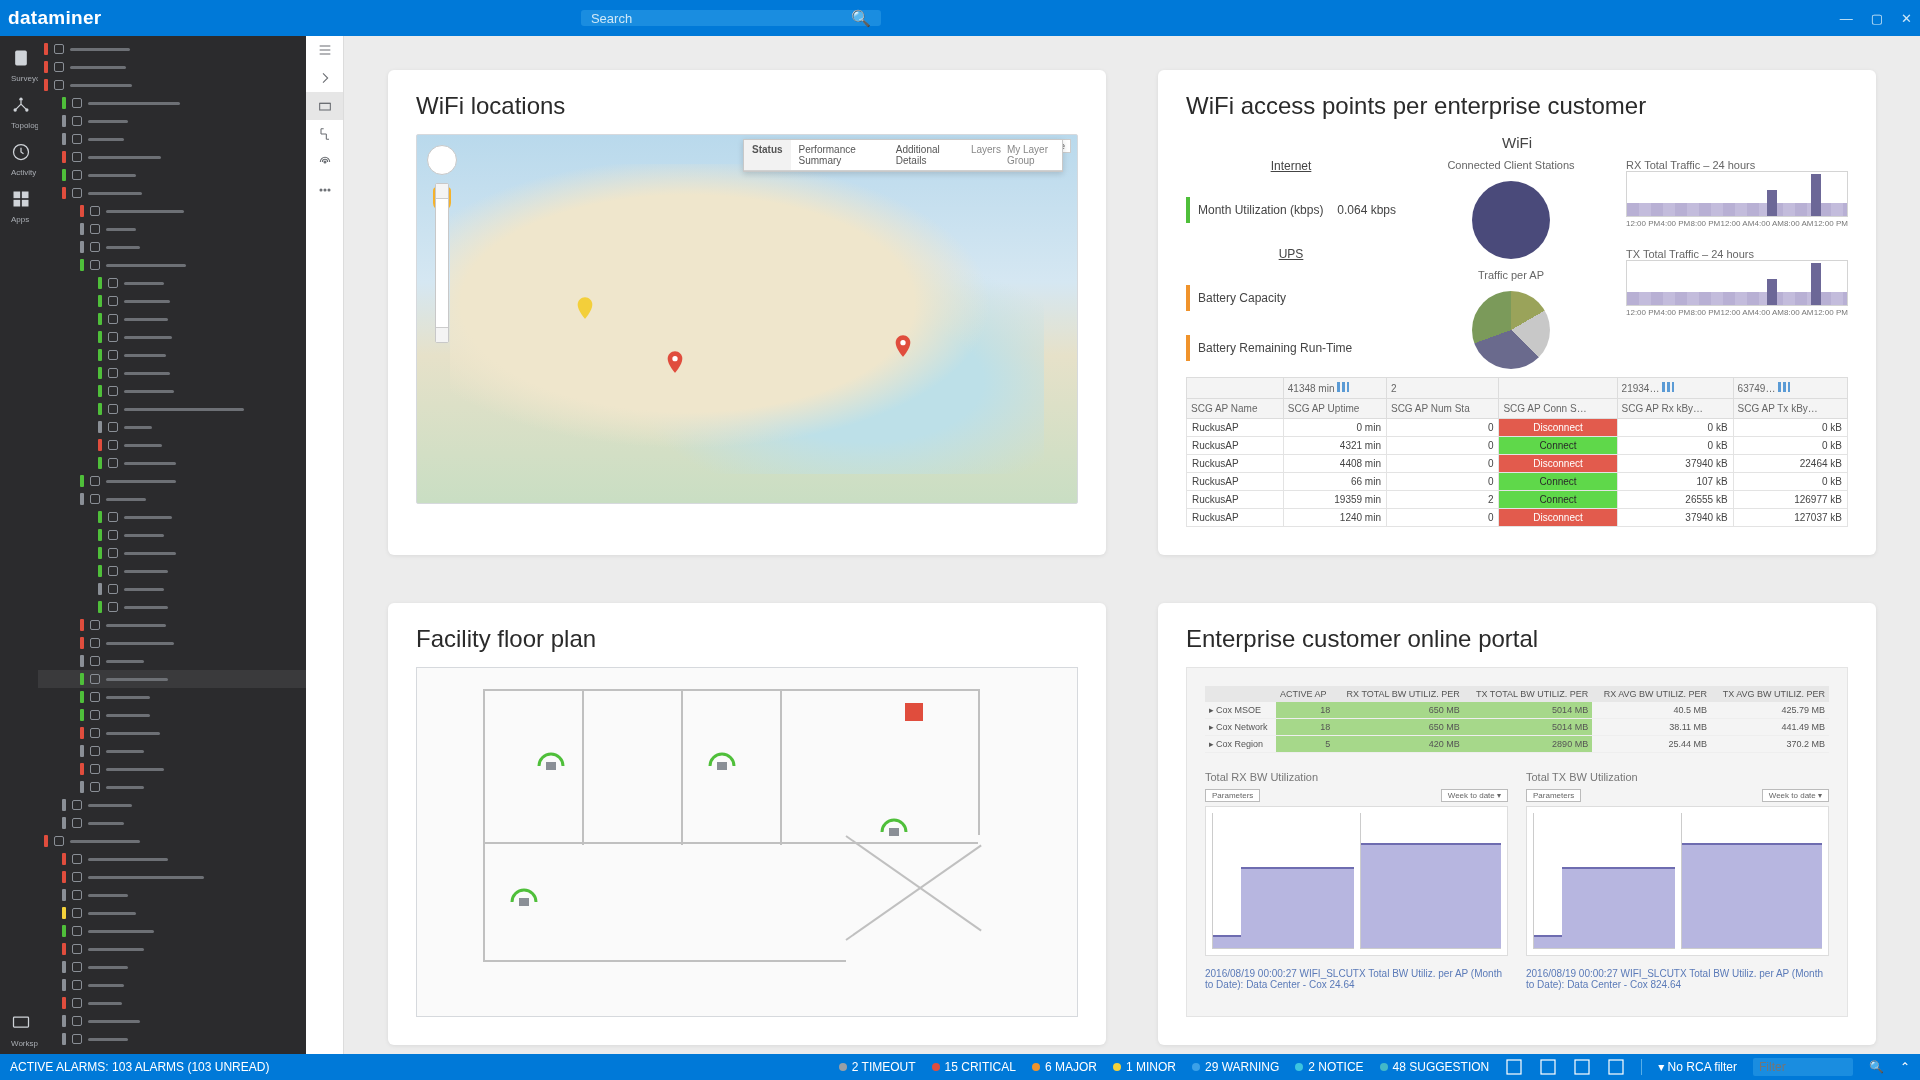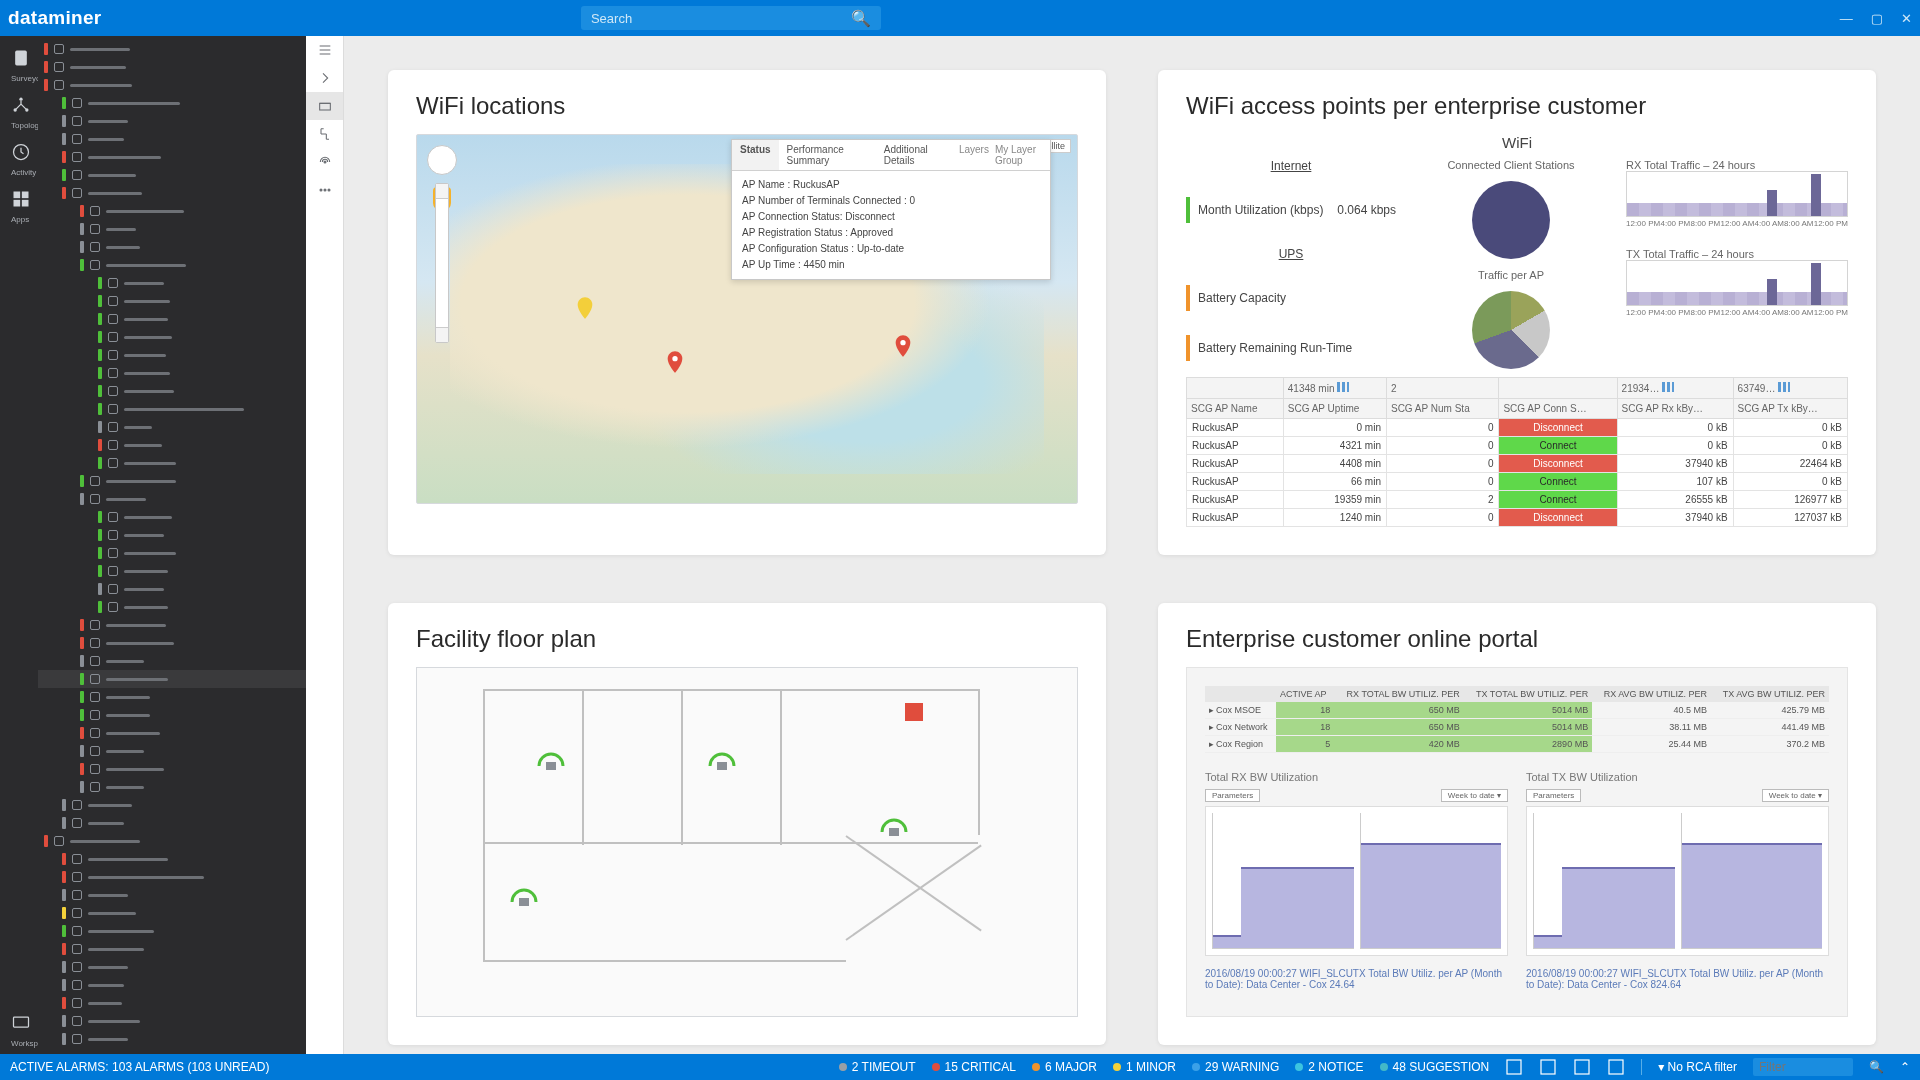--- a/index.html
+++ b/index.html
@@ -1,20 +1,20 @@
 <!DOCTYPE html>
 <html><head>
 <meta charset="utf-8">
 <style>
 *{box-sizing:border-box;margin:0;padding:0;font-family:"Segoe UI",Arial,sans-serif}
 html,body{width:1920px;height:1080px;overflow:hidden;background:#e8e8e8}
 
 .titlebar{height:36px;background:#0079d8;color:#fff;display:flex;align-items:center;padding:0 8px}
 .titlebar .brand{font-size:19px;font-weight:600;letter-spacing:.3px}
-.titlebar .search{flex:0 0 300px;margin-left:auto;margin-right:auto;height:24px;background:#1a8de0;border-radius:3px;display:flex;align-items:center;padding:0 10px;color:#dff0fa}
+.titlebar .search{flex:0 0 300px;margin-left:auto;margin-right:auto;height:16px;background:#1a8de0;border-radius:3px;display:flex;align-items:center;padding:0 10px;color:#dff0fa}
 .titlebar .search input{background:transparent;border:0;outline:0;color:#fff;font-size:13px;width:100%}
 .titlebar .search input::placeholder{color:#cfe8f7}
 .titlebar .winbtns{margin-left:auto;display:flex;gap:18px;color:#cfe8f7;font-size:13px}
 .titlebar .winbtns span{cursor:pointer}
 
 .body{display:flex;height:calc(1080px - 36px - 26px)}
 
 .rail{width:38px;background:#2b2b2d;color:#c8c8c8;display:flex;flex-direction:column;align-items:center;padding-top:6px}
 .rail .ri{width:100%;text-align:left;padding:6px 11px;cursor:pointer}
 .rail .ri svg{width:20px;height:20px;fill:#cfd3d8}
@@ -48,21 +48,21 @@
 .mapwrap .nav{position:absolute;left:10px;top:10px;width:30px;height:30px;border:1px solid #c8c8c8;border-radius:50%;background:#fff}
 .mapwrap .zoom{position:absolute;left:18px;top:48px;width:14px;height:160px;background:#fff;border:1px solid #c8c8c8;border-radius:2px}
 .mapwrap .zoom::before,.mapwrap .zoom::after{content:"";position:absolute;left:0;right:0;height:14px;background:#f4f4f4;border-bottom:1px solid #ccc}
 .mapwrap .zoom::after{bottom:0;border-top:1px solid #ccc;border-bottom:0}
 .mapwrap .pegman{position:absolute;left:16px;top:52px;width:18px;height:24px;background:#f5b22b;border-radius:4px 4px 8px 8px}
 .mapwrap .marker{position:absolute;width:16px;height:22px}
 .mapwrap .marker svg{width:16px;height:22px}
 .mapwrap .m1{left:160px;top:162px}
 .mapwrap .m2{left:250px;top:216px}
 .mapwrap .m3{left:478px;top:200px}
-.mapwrap .popup{position:absolute;right:26px;top:4px;width:320px;background:#fff;border:1px solid #c8c8c8;box-shadow:0 2px 6px rgba(0,0,0,.15)}
+.mapwrap .popup{position:absolute;right:14px;top:4px;width:320px;background:#fff;border:1px solid #c8c8c8;box-shadow:0 2px 6px rgba(0,0,0,.15)}
 .popup .tabs{display:flex;font-size:10px;border-bottom:1px solid #d0d0d0}
 .popup .tabs div{padding:4px 8px;color:#555;cursor:pointer}
 .popup .tabs div.active{background:#f2f2f2;font-weight:600}
 .popup .tabs .rt{margin-left:auto;display:flex;gap:6px;padding:4px 6px;color:#888}
 .popup .pc{padding:6px 10px;font-size:10px;color:#444;line-height:1.6}
 .maptype{position:absolute;right:6px;top:4px;display:flex;gap:4px;font-size:9px;color:#555}
 .maptype span{background:#fff;border:1px solid #ccc;padding:1px 5px}
 
 .aps{display:flex;flex-direction:column;gap:8px}
 .aps-head{text-align:center;font-size:15px;color:#444}
@@ -527,28 +527,20 @@
           <div class="popup">
             <div class="tabs">
               <div class="active">Status</div>
               <div>Performance Summary</div>
               <div>Additional Details</div>
               <div class="rt">
                   <span>Layers</span>
                   <span>My Layer Group</span>
                 </div>
             </div>
-            <div class="pc" id="popup-lines">
-                <div>AP Name : RuckusAP</div>
-                <div>AP Number of Terminals Connected : 0</div>
-                <div>AP Connection Status: Disconnect</div>
-                <div>AP Registration Status : Approved</div>
-                <div>AP Configuration Status : Up-to-date</div>
-                <div>AP Up Time : 4450 min</div>
-              </div>
           </div>
         </div>
       </div>
 
       <div class="card">
         <h2>WiFi access points per enterprise customer</h2>
         <div class="aps">
           <div class="aps-head">WiFi</div>
           <div class="aps-top">
             <div class="aps-col1">

